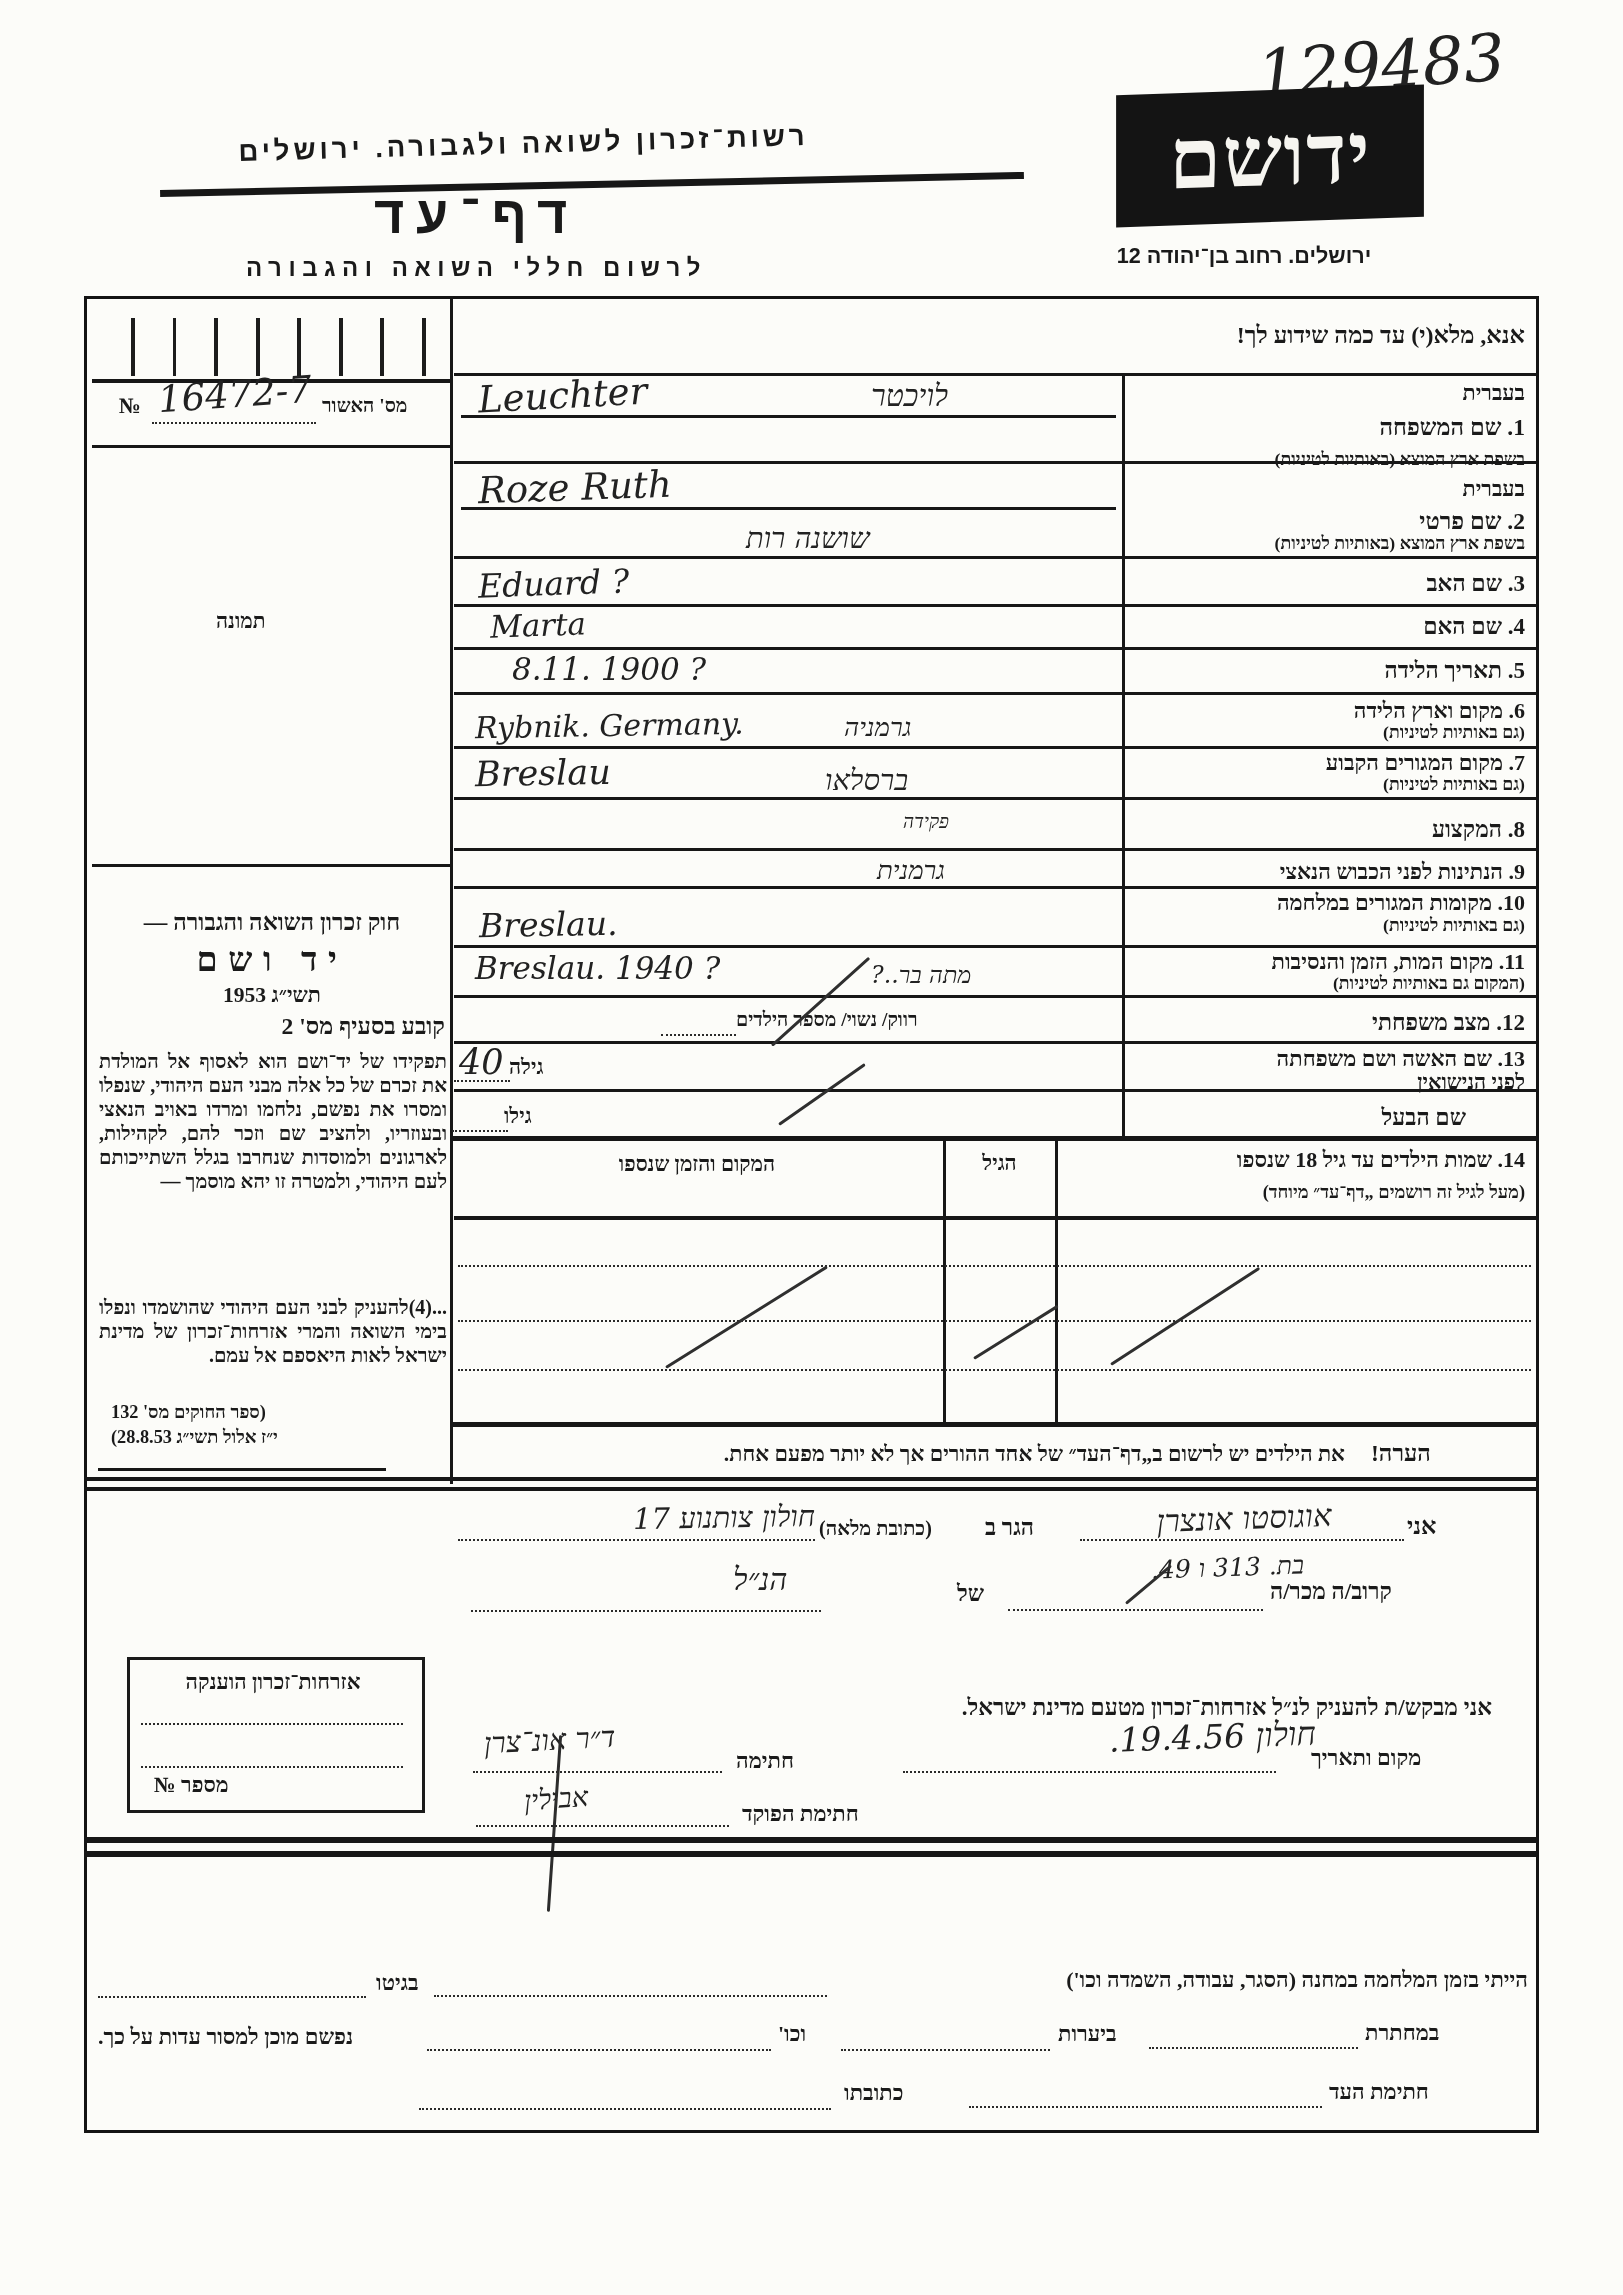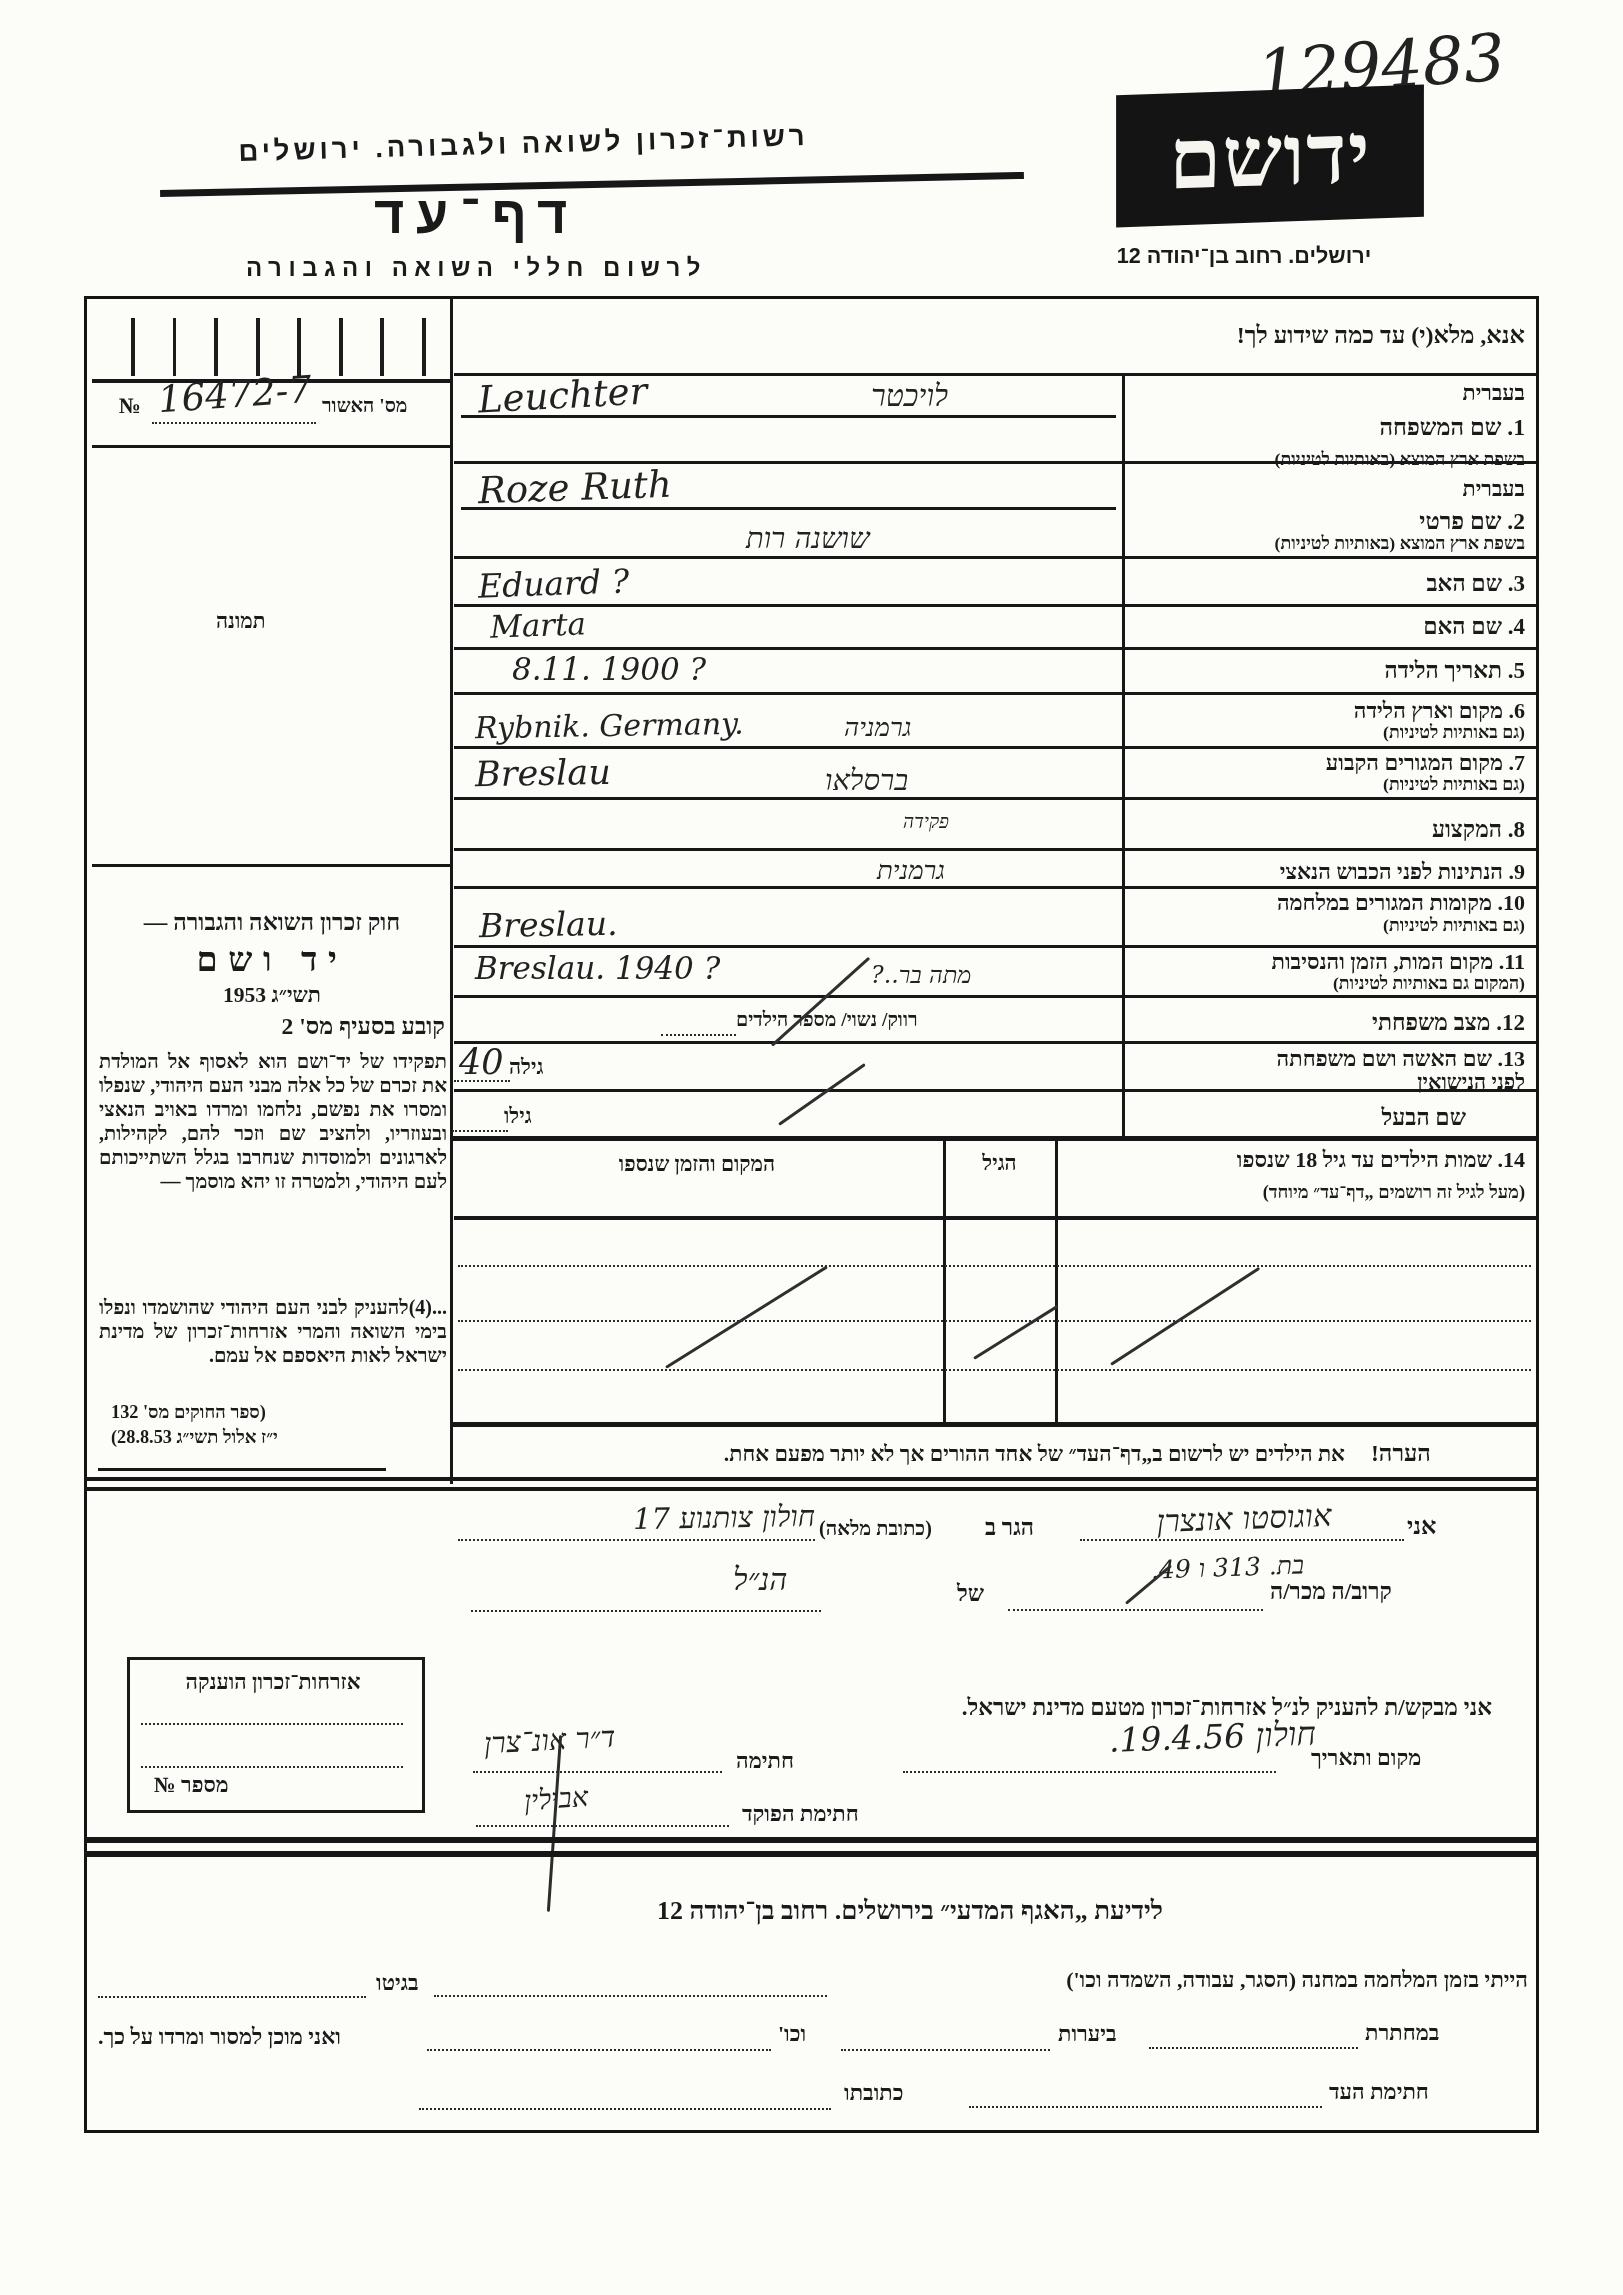--- a/index.html
+++ b/index.html
@@ -228,34 +228,33 @@
   <div class="dot" style="left:473px;top:1771px;width:249px;"></div>
 
   <div class="p" style="left:742px;top:1801px;font-size:22px;">חתימת הפוקד</div>
   <div class="hw rtl" style="left:524px;top:1782px;font-size:27.5px;transform:rotate(-4deg);">אבילין</div>
   <div class="dot" style="left:476px;top:1825px;width:253px;"></div>
   <div class="abs" style="left:553px;top:1735px;width:3.3px;height:177px;background:#2c2c2c;transform:rotate(4deg);border-radius:2px;"></div>
 
   <div class="hl" style="left:84px;top:1837px;width:1453px;height:5.9px;"></div>
   <div class="hl" style="left:84px;top:1851px;width:1453px;height:5.9px;"></div>
 
-  <div class="p center" style="left:635px;top:1896px;width:550px;font-size:26px;">לידיעת „האגף המדעי״ בירושלים.  רחוב בן־יהודה 12</div>
 
   <div class="p right" style="left:841px;top:1967px;width:687px;font-size:22px;">הייתי בזמן המלחמה במחנה (הסגר, עבודה, השמדה וכו')</div>
   <div class="dot" style="left:434px;top:1995px;width:393px;"></div>
   <div class="p" style="left:376px;top:1970px;font-size:22px;">בגיטו</div>
   <div class="dot" style="left:98px;top:1996px;width:268px;"></div>
 
   <div class="p" style="left:1365px;top:2020px;font-size:22px;">במחתרת</div>
   <div class="dot" style="left:1149px;top:2047px;width:209px;"></div>
   <div class="p" style="left:1058px;top:2021px;font-size:22px;">ביערות</div>
   <div class="dot" style="left:841px;top:2049px;width:209px;"></div>
   <div class="p" style="left:778px;top:2021px;font-size:22px;">וכו'</div>
   <div class="dot" style="left:427px;top:2049px;width:344px;"></div>
-  <div class="p" style="left:98px;top:2024px;font-size:22px;">ואני מוכן למסור ומרדו על כך.</div>
+  <div class="p" style="left:98px;top:2024px;font-size:22px;">נפשם מוכן למסור עדות על כך.</div>
 
   <div class="p" style="left:1329px;top:2079px;font-size:22px;">חתימת העד</div>
   <div class="dot" style="left:969px;top:2106px;width:353px;"></div>
   <div class="p" style="left:844px;top:2080px;font-size:22px;">כתובתו</div>
   <div class="dot" style="left:419px;top:2108px;width:412px;"></div>
 
 </div>
 
 
 </body></html>

